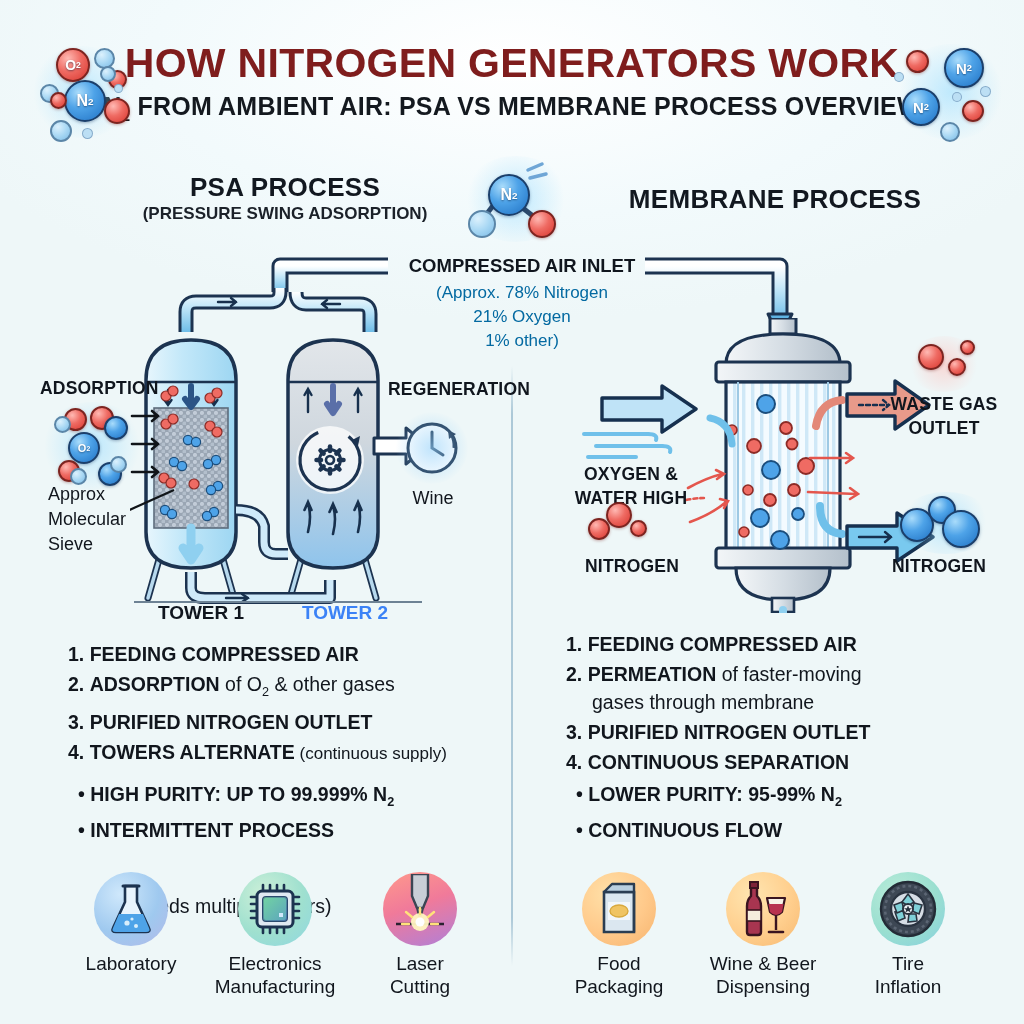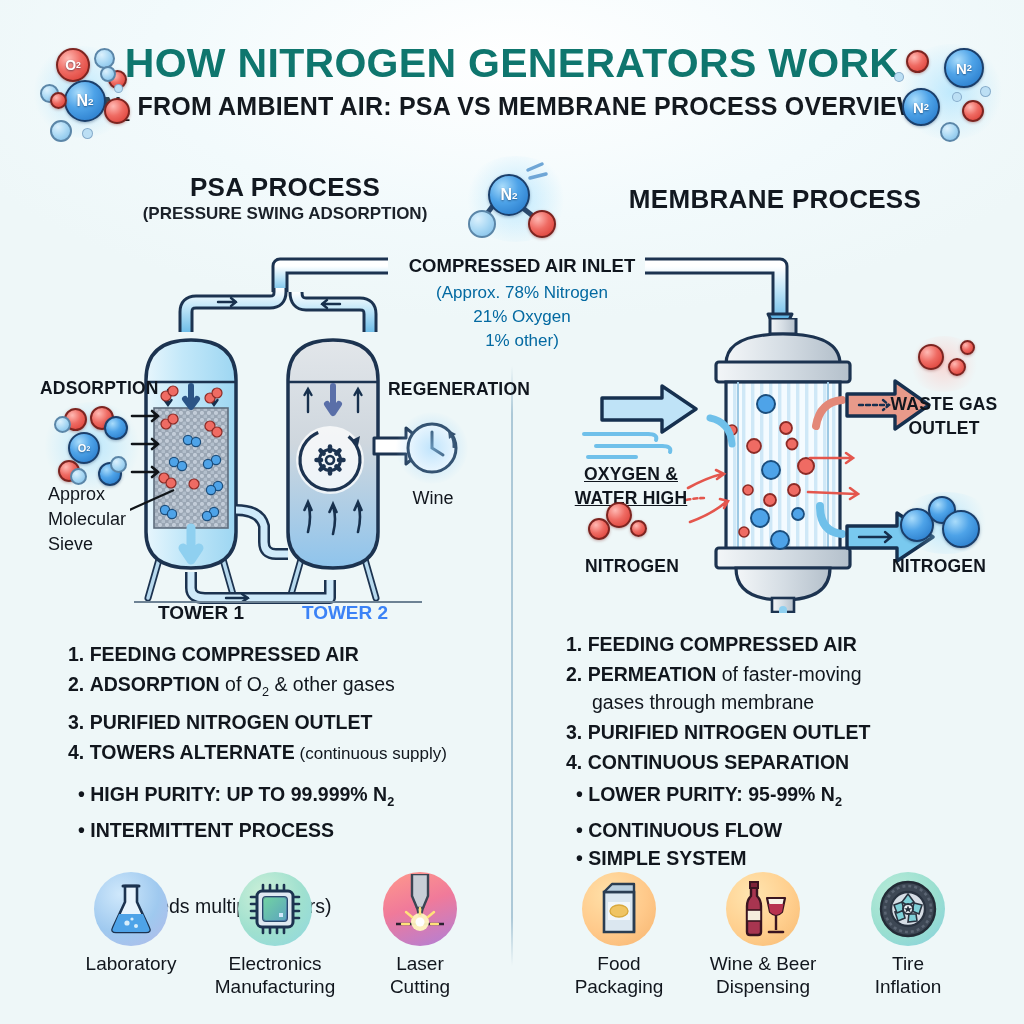--- a/index.html
+++ b/index.html
@@ -13,21 +13,21 @@
     color:#101418;
     position:relative;
   }
   .stage{position:absolute;inset:0;}
   .abs{position:absolute;}
 
   
   #title{
     left:0;right:0;top:40px;text-align:center;
     font-size:41px;font-weight:bold;letter-spacing:0.3px;
-    color:#0f766e;
+    color:#7f1d1d;
     font-family:"Liberation Sans", sans-serif;
   }
   #subtitle{
     left:0;right:0;top:92px;text-align:center;
     font-size:25px;font-weight:bold;letter-spacing:0.2px;
     color:#14191f;
   }
   #subtitle sub{font-size:0.62em;}
 
   
@@ -431,21 +431,21 @@
   <svg class="abs" style="left:578px;top:424px;" width="110" height="40">
     <g stroke="#6fc0ea" stroke-width="4" fill="none" stroke-linecap="round">
       <path d="M6,10 L70,10"></path>
       <path d="M18,22 L84,22"></path>
       <path d="M10,33 L58,33"></path>
     </g>
     <path d="M70,10 q10,0 8,6" stroke="#6fc0ea" stroke-width="4" fill="none" stroke-linecap="round"></path>
     <path d="M84,22 q10,0 8,6" stroke="#6fc0ea" stroke-width="4" fill="none" stroke-linecap="round"></path>
   </svg>
 
-  <div class="abs callout" style="left:548px;top:462px;width:166px;text-align:center;line-height:24px;text-decoration:underline;">
+  <div class="abs callout" style="left:548px;top:462px;width:166px;text-align:center;line-height:24px;">
     <div>OXYGEN &amp;</div>
     <div>WATER HIGH</div>
   </div>
   <div class="abs callout" style="left:556px;top:556px;width:152px;text-align:center;">NITROGEN</div>
   <div class="abs callout" style="left:864px;top:392px;width:160px;text-align:center;line-height:24px;">
     <div>WASTE GAS</div>
     <div>OUTLET</div>
   </div>
   <div class="abs callout" style="left:864px;top:556px;width:150px;text-align:center;">NITROGEN</div>
 
@@ -517,23 +517,20 @@
       <span class="b">CONTINUOUS SEPARATION</span><span></span>
     </li>
   </ul>
 
   <ul class="abs bullets" style="left:576px;top:780px;margin:0;padding:0;width:440px;">
     <li>
       • <span>LOWER PURITY: 95-99% N</span><sub>2</sub>
     </li>
     <li>
       • <span>CONTINUOUS FLOW</span>
-    </li>
-    <li>
-      • <span>SIMPLE SYSTEM</span>
     </li>
   </ul>
 
   <div class="abs app" style="left:56px;top:872px;">
     <div class="disc" style="background:radial-gradient(circle at 35% 30%,#cfe8fb 0%,#9fc9ef 55%,#b3b8e8 100%);">
       <svg width="52" height="54" viewBox="0 0 52 54">
         <path d="M20,4 L32,4 L32,20 L44,46 Q46,50 41,50 L11,50 Q6,50 8,46 L20,20 Z" fill="#e8f4fd" stroke="#1c3350" stroke-width="2.6" stroke-linejoin="round"></path>
         <path d="M14,32 L38,32 L44,46 Q46,50 41,50 L11,50 Q6,50 8,46 Z" fill="#4ea3e8" stroke="none"></path>
         <circle cx="22" cy="41" r="2.6" fill="#d8eefb"></circle>
         <circle cx="31" cy="44" r="2" fill="#d8eefb"></circle>

